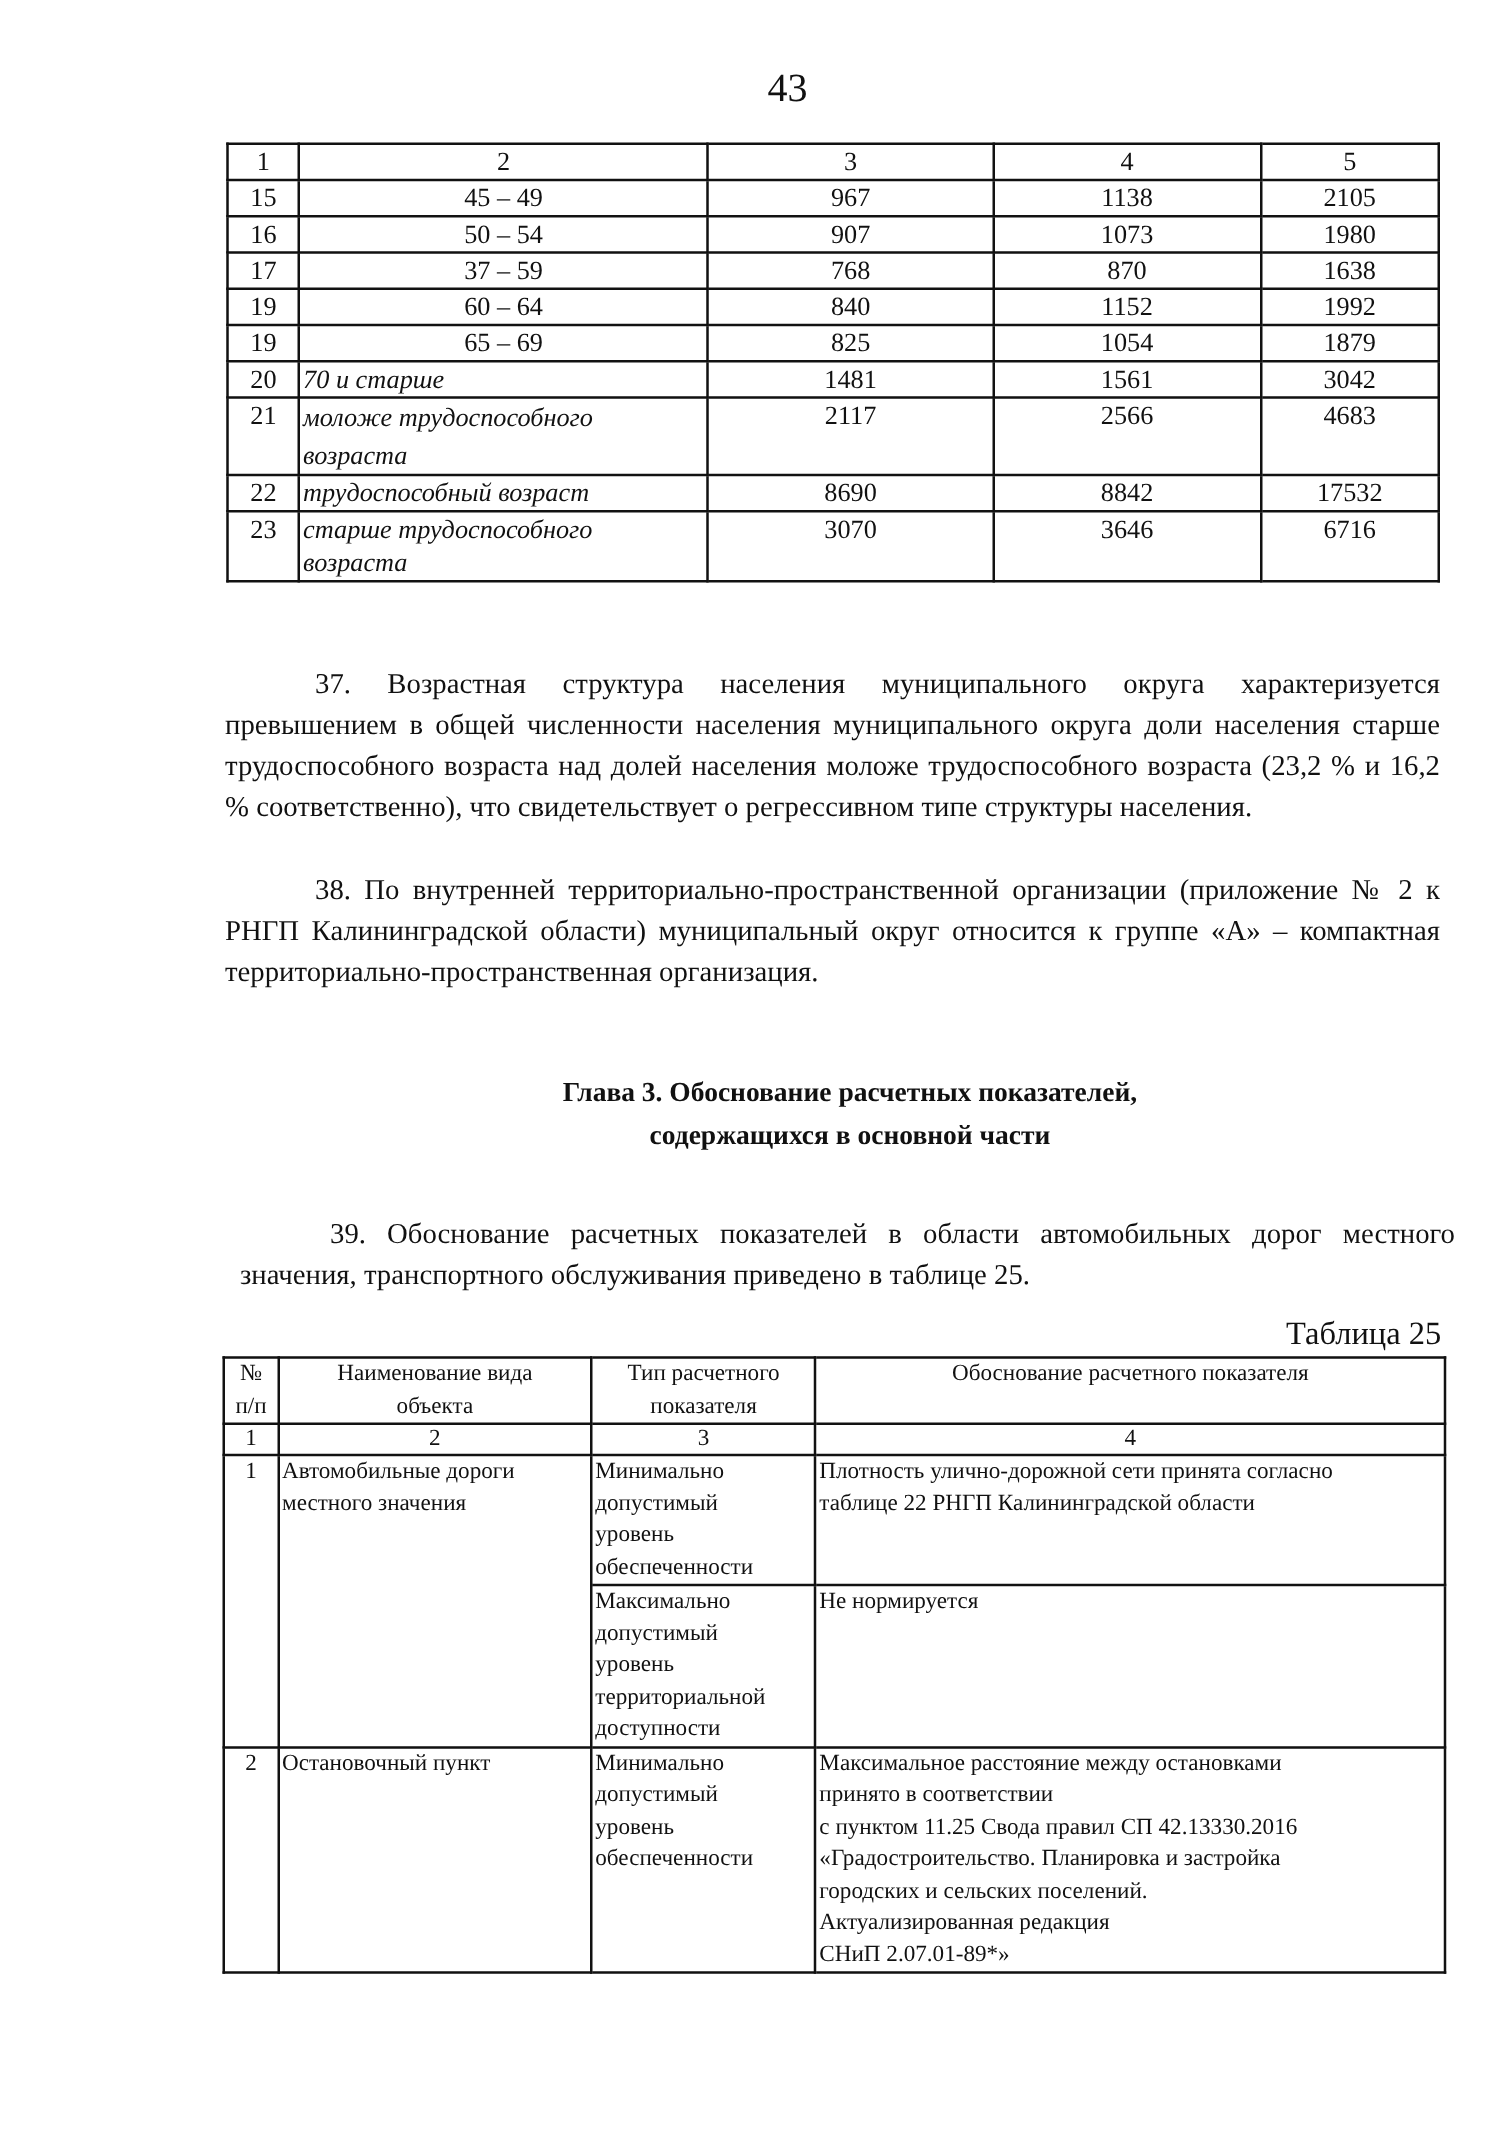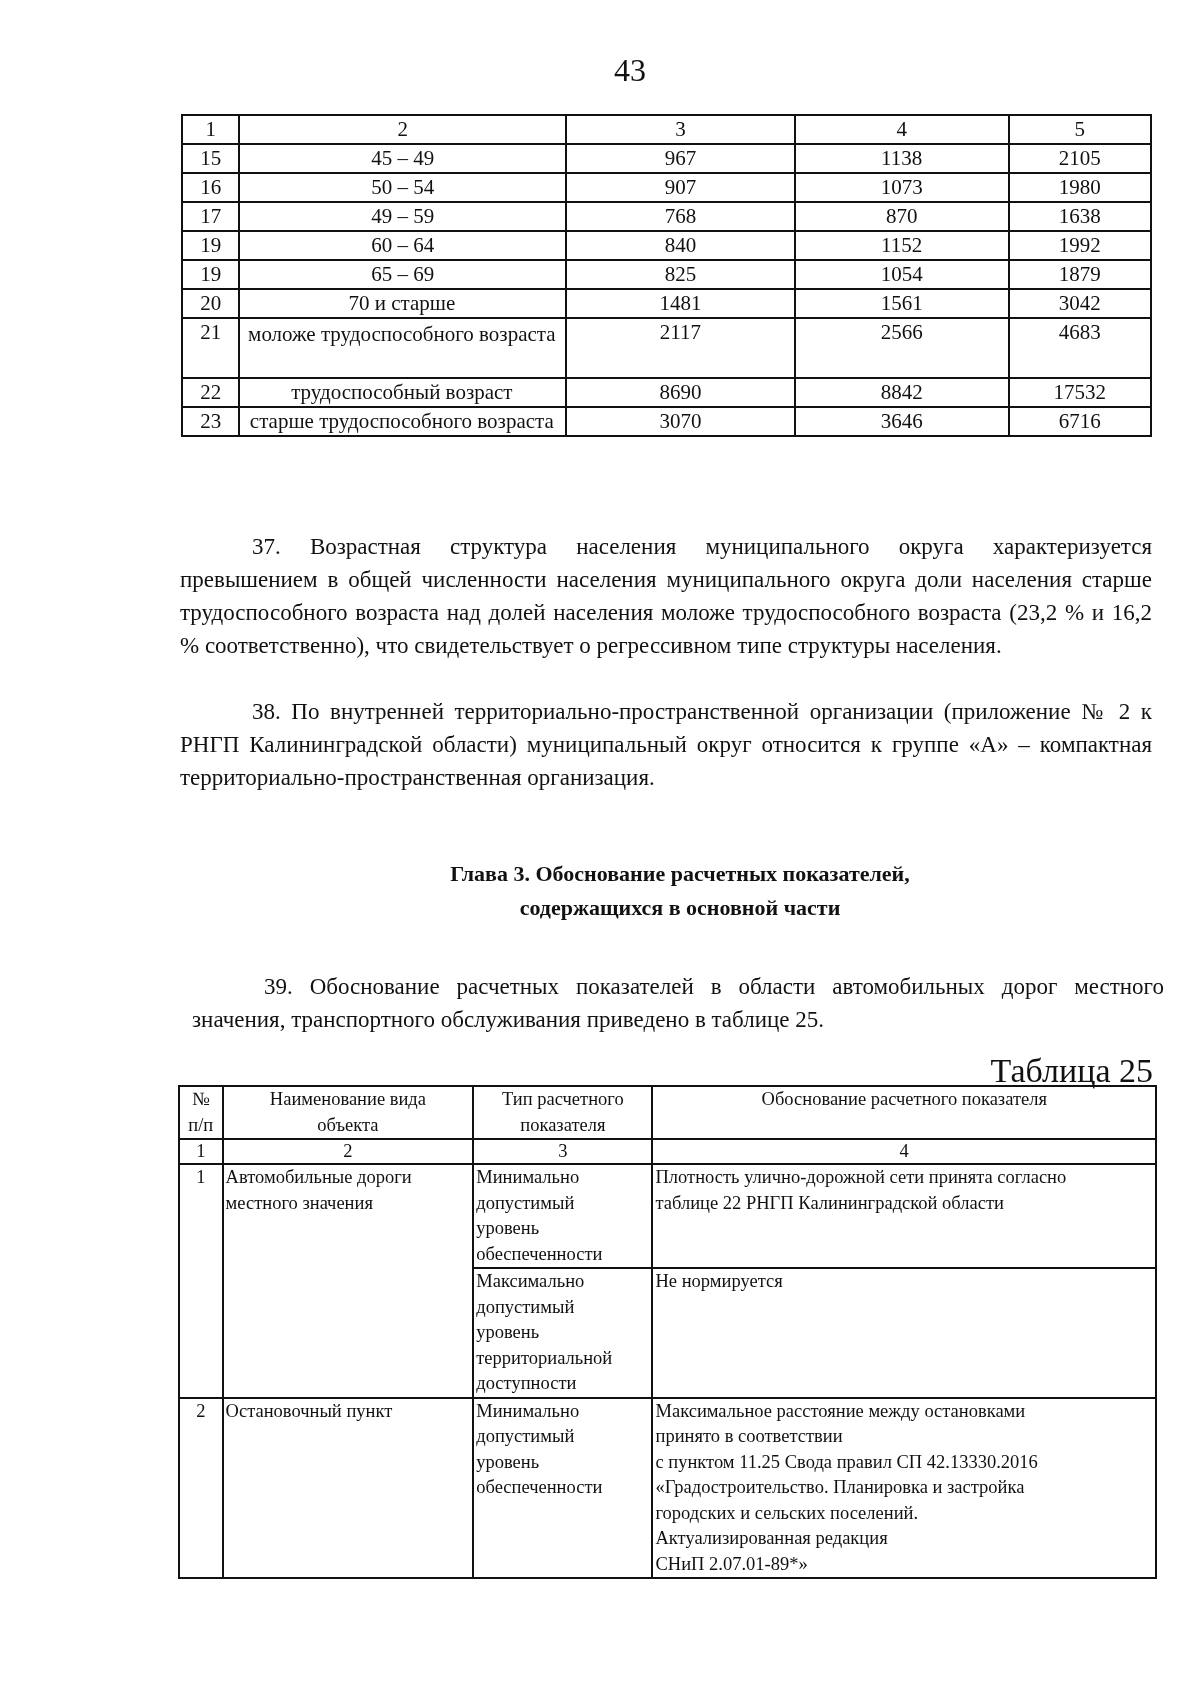--- a/index.html
+++ b/index.html
@@ -12,30 +12,30 @@
   td { border: 2px solid #111; padding: 0 4px; vertical-align: top; }
 
   
   #t1 { left: 181px; top: 114px; width: 971px; font-size: 21px; }
   #t1 td { height: 27px; line-height: 27px; text-align: center; }
   #t1 td.c1 { width: 48px; }
   #t1 td.c2 { width: 320px; }
   #t1 td.c3 { width: 222px; }
   #t1 td.c4 { width: 207px; }
   #t1 td.c5 { width: 134px; }
-  #t1 td.left { text-align: center; padding-left: 2px; }
+  #t1 td.left { text-align: left; padding-left: 2px; font-style: italic; }
   #t1 td.tall { line-height: 30px; }
 
   .para { position: absolute; left: 180px; width: 972px; font-size: 23px; line-height: 33px; text-align: justify; }
   .para .indent { display: inline-block; width: 72px; }
   #p37 { top: 530px; }
   #p38 { top: 695px; }
   .chapter { position: absolute; left: 180px; width: 1000px; top: 857px; text-align: center; font-weight: bold; font-size: 22px; line-height: 34px; }
   #p39 { top: 958px; }
-  .table-caption { position: absolute; right: 47px; top: 1052px; font-size: 34px; }
+  .table-caption { position: absolute; right: 47px; top: 1052px; font-size: 26px; }
 
   
   #t2 { left: 178px; top: 1085px; width: 979px; font-size: 18.5px; }
   #t2 td { line-height: 25.5px; }
   #t2 td.c1 { width: 34px; text-align: center; }
   #t2 td.c2 { width: 243px; }
   #t2 td.c3 { width: 170px; }
   #t2 td.c4 { width: 500px; }
   #t2 .hdr td { text-align: center; height: 50px; }
   #t2 .nums td { text-align: center; height: 23px; line-height: 23px; }
@@ -65,21 +65,21 @@
   </tr>
   <tr>
     <td class="c1">16</td>
     <td class="c2">50 – 54</td>
     <td class="c3">907</td>
     <td class="c4">1073</td>
     <td class="c5">1980</td>
   </tr>
   <tr>
     <td class="c1">17</td>
-    <td class="c2">49 – 59</td>
+    <td class="c2">37 – 59</td>
     <td class="c3">768</td>
     <td class="c4">870</td>
     <td class="c5">1638</td>
   </tr>
   <tr>
     <td class="c1">19</td>
     <td class="c2">60 – 64</td>
     <td class="c3">840</td>
     <td class="c4">1152</td>
     <td class="c5">1992</td>

